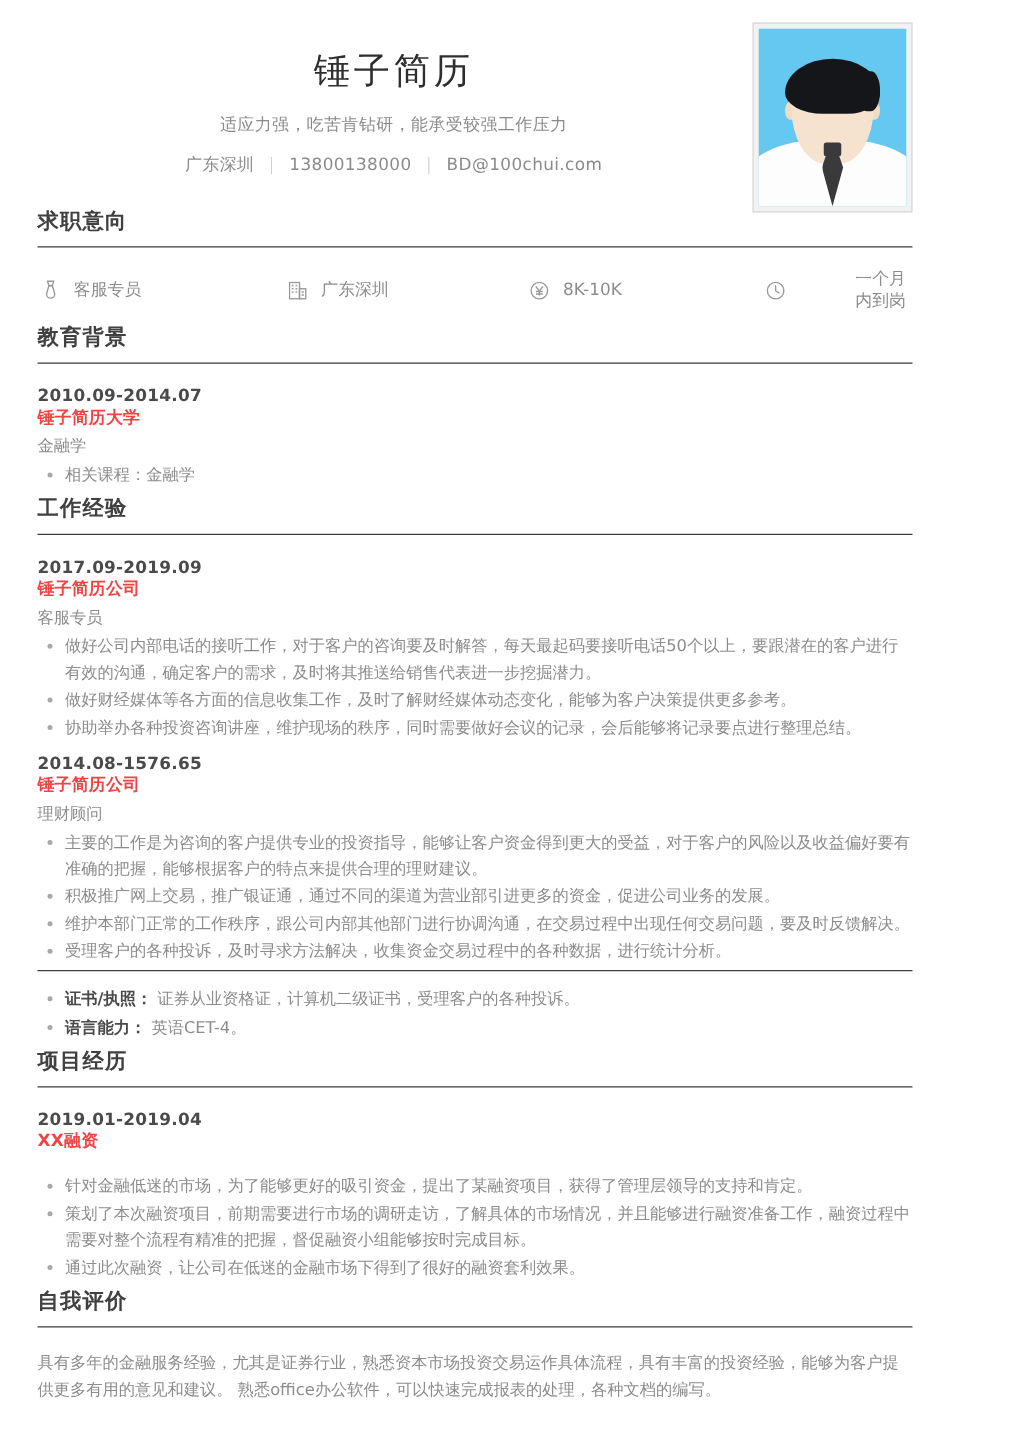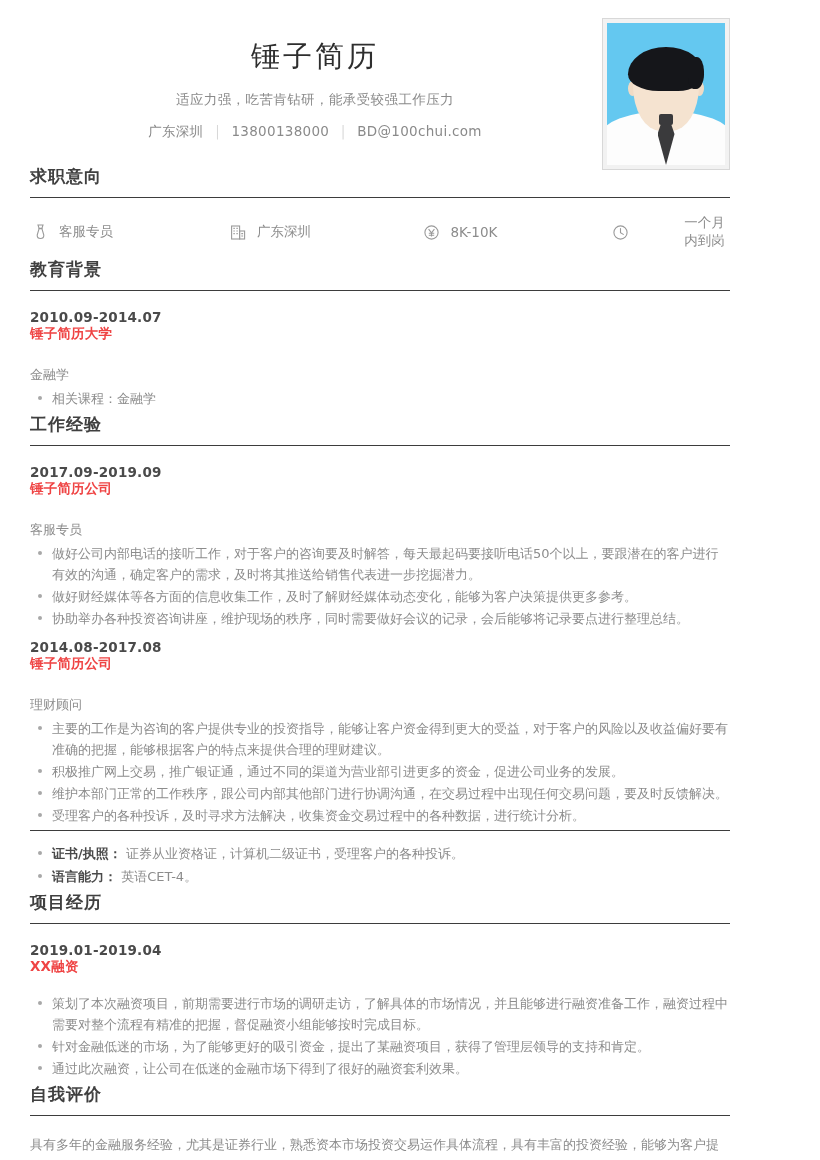--- a/index.html
+++ b/index.html
@@ -222,21 +222,21 @@
   }
   .entry-org {
     font-size: 13.5px;
     font-weight: bold;
     color: #ef4444;
     letter-spacing: 0.2px;
   }
   .entry-sub {
     font-size: 13px;
     color: #8c8c8c;
-    margin-top: 23px;
+    margin-top: 5px;
     margin-bottom: 4px;
   }
 
   ul.bullets {
     list-style: none;
     margin: 3px 0 4px 0;
   }
   ul.bullets li {
     position: relative;
     padding-left: 22px;
@@ -379,21 +379,21 @@
       <div class="entry-sub">客服专员</div>
       <ul class="bullets">
         <li><span>做好公司内部电话的接听工作，对于客户的咨询要及时解答，每天最起码要接听电话50个以上，要跟潜在的客户进行有效的沟通，确定客户的需求，及时将其推送给销售代表进一步挖掘潜力。</span></li>
         <li><span>做好财经媒体等各方面的信息收集工作，及时了解财经媒体动态变化，能够为客户决策提供更多参考。</span></li>
         <li><span>协助举办各种投资咨询讲座，维护现场的秩序，同时需要做好会议的记录，会后能够将记录要点进行整理总结。</span></li>
       </ul>
     </div>
 
     <div class="entry">
       <div class="entry-head">
-        <span class="entry-date">2014.08-2017.08</span>
+        <span class="entry-date">2014.08-1576.65</span>
         <span class="entry-org">锤子简历公司</span>
       </div>
       <div class="entry-sub">理财顾问</div>
       <ul class="bullets">
         <li><span>主要的工作是为咨询的客户提供专业的投资指导，能够让客户资金得到更大的受益，对于客户的风险以及收益偏好要有准确的把握，能够根据客户的特点来提供合理的理财建议。</span></li>
         <li><span>积极推广网上交易，推广银证通，通过不同的渠道为营业部引进更多的资金，促进公司业务的发展。</span></li>
         <li><span>维护本部门正常的工作秩序，跟公司内部其他部门进行协调沟通，在交易过程中出现任何交易问题，要及时反馈解决。</span></li>
         <li><span>受理客户的各种投诉，及时寻求方法解决，收集资金交易过程中的各种数据，进行统计分析。</span></li>
       </ul>
     </div>
@@ -415,22 +415,22 @@
     <div class="section-title">项目经历</div>
     <div class="rule"></div>
 
     <div class="entry">
       <div class="entry-head">
         <span class="entry-date">2019.01-2019.04</span>
         <span class="entry-org">XX融资</span>
       </div>
       <div class="gap-md"></div>
       <ul class="bullets">
+        <li><span>针对金融低迷的市场，为了能够更好的吸引资金，提出了某融资项目，获得了管理层领导的支持和肯定。</span></li>
         <li><span>策划了本次融资项目，前期需要进行市场的调研走访，了解具体的市场情况，并且能够进行融资准备工作，融资过程中需要对整个流程有精准的把握，督促融资小组能够按时完成目标。</span></li>
-        <li><span>针对金融低迷的市场，为了能够更好的吸引资金，提出了某融资项目，获得了管理层领导的支持和肯定。</span></li>
         <li><span>通过此次融资，让公司在低迷的金融市场下得到了很好的融资套利效果。</span></li>
       </ul>
     </div>
   </div>
 
   <div class="section">
     <div class="section-title">自我评价</div>
     <div class="rule"></div>
     <div class="para">具有多年的金融服务经验，尤其是证券行业，熟悉资本市场投资交易运作具体流程，具有丰富的投资经验，能够为客户提供更多有用的意见和建议。 熟悉office办公软件，可以快速完成报表的处理，各种文档的编写。</div>
   </div>

